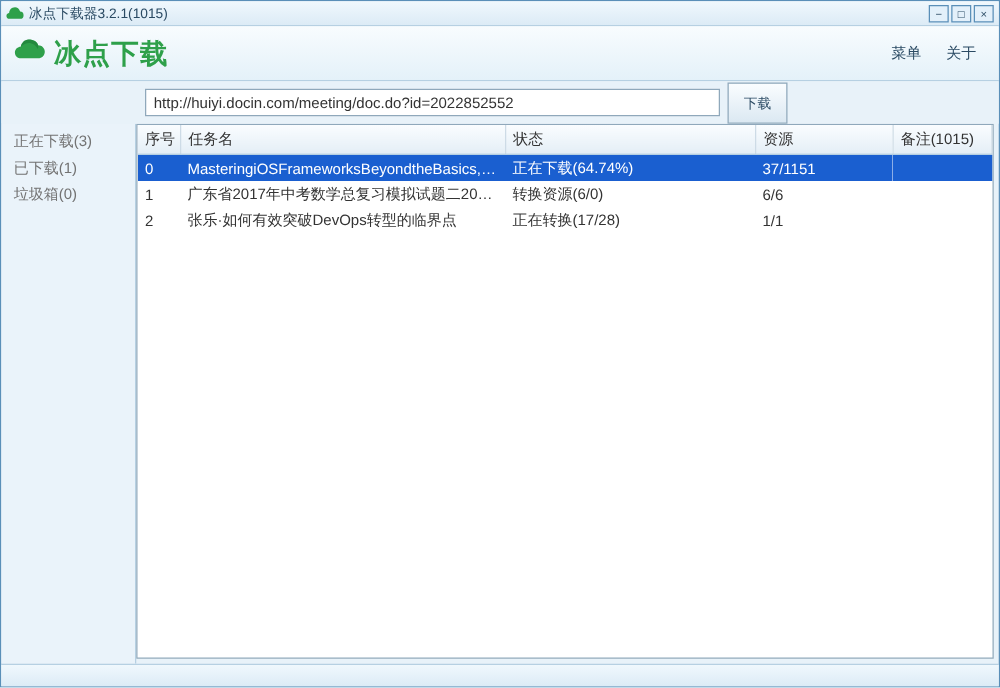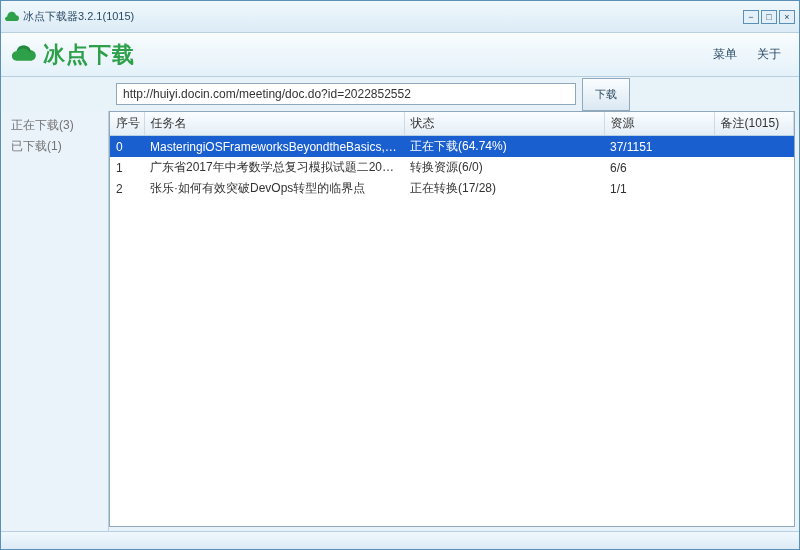--- a/index.html
+++ b/index.html
@@ -14,21 +14,21 @@
   }
   .window {
     width: 800px;
     height: 550px;
     border: 1px solid #5a8fb8;
     background: #e8f2f9;
     display: flex;
     flex-direction: column;
   }
   .titlebar {
-    height: 32px;
+    height: 20px;
     background: linear-gradient(#f0f8fd, #dcebf6);
     border-bottom: 1px solid #b6d0e2;
     display: flex;
     align-items: center;
     padding: 0 4px;
     gap: 4px;
   }
   .titlebar-icon svg { width: 14px; height: 14px; display: block; }
   .titlebar-title { font-size: 11px; color: #2a4a63; flex: 1; }
   .winbtns { display: flex; gap: 2px; }
@@ -41,21 +41,21 @@
     cursor: pointer;
   }
   .header {
     height: 44px;
     background: linear-gradient(#f8fcfe, #e4f1f9);
     border-bottom: 1px solid #b6d0e2;
     display: flex;
     align-items: center;
     padding: 0 8px;
   }
-  .logo { display: flex; align-items: flex-end; gap: 6px; flex: 1; }
+  .logo { display: flex; align-items: flex-start; gap: 6px; flex: 1; }
   .logo svg { width: 28px; height: 28px; }
   .logo-text { font-size: 22px; font-weight: bold; color: #2ea04a; letter-spacing: 1px; }
   .header-btn {
     padding: 4px 10px;
     color: #2a4a63;
     cursor: pointer;
     font-size: 12px;
   }
   .urlrow {
     height: 34px;
@@ -176,20 +176,21 @@
 
   <div class="urlrow">
     <input class="urlinput" type="text" value="http://huiyi.docin.com/meeting/doc.do?id=2022852552" style="">
     <button class="dlbtn">下载</button>
   </div>
 
   <div class="body">
     <div class="sidebar">
       <div class="sidebar-item">正在下载(3)</div>
       <div class="sidebar-item">已下载(1)</div>
+      <div class="sidebar-item">垃圾箱(0)</div>
     </div>
 
     <div class="main">
       <table class="table">
         <thead class="thead">
           <tr>
             <th class="col-seq">序号</th>
             <th class="col-name">任务名</th>
             <th class="col-status">状态</th>
             <th class="col-res">资源</th>

